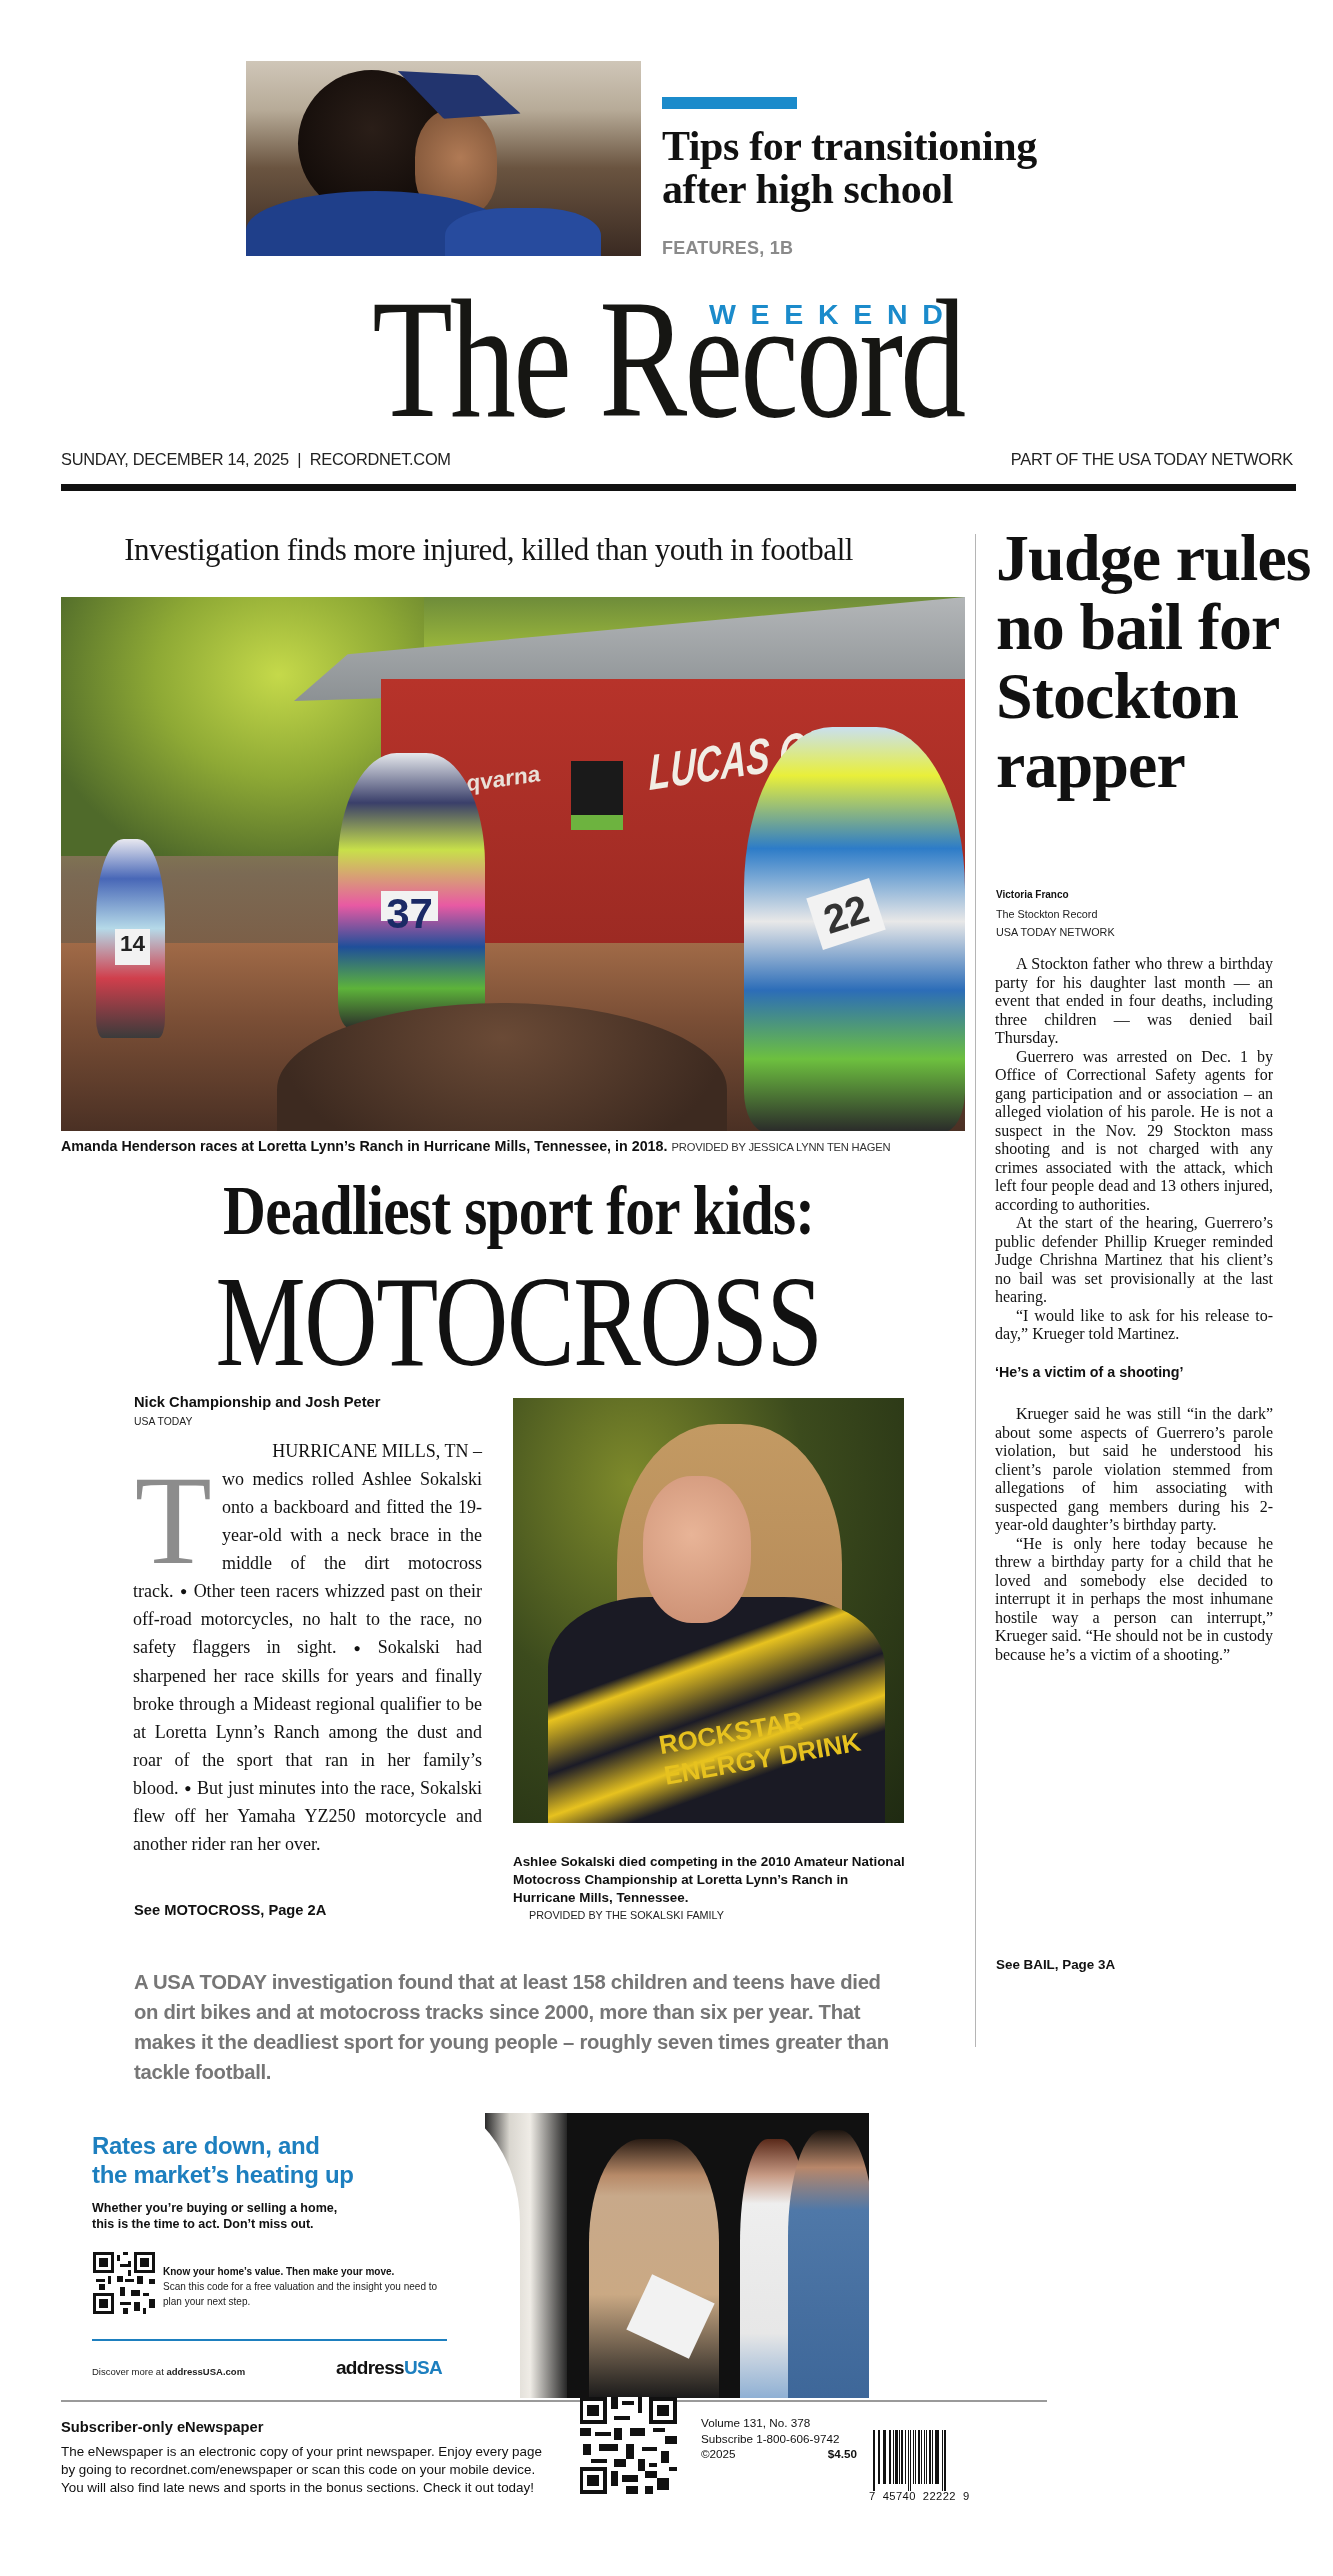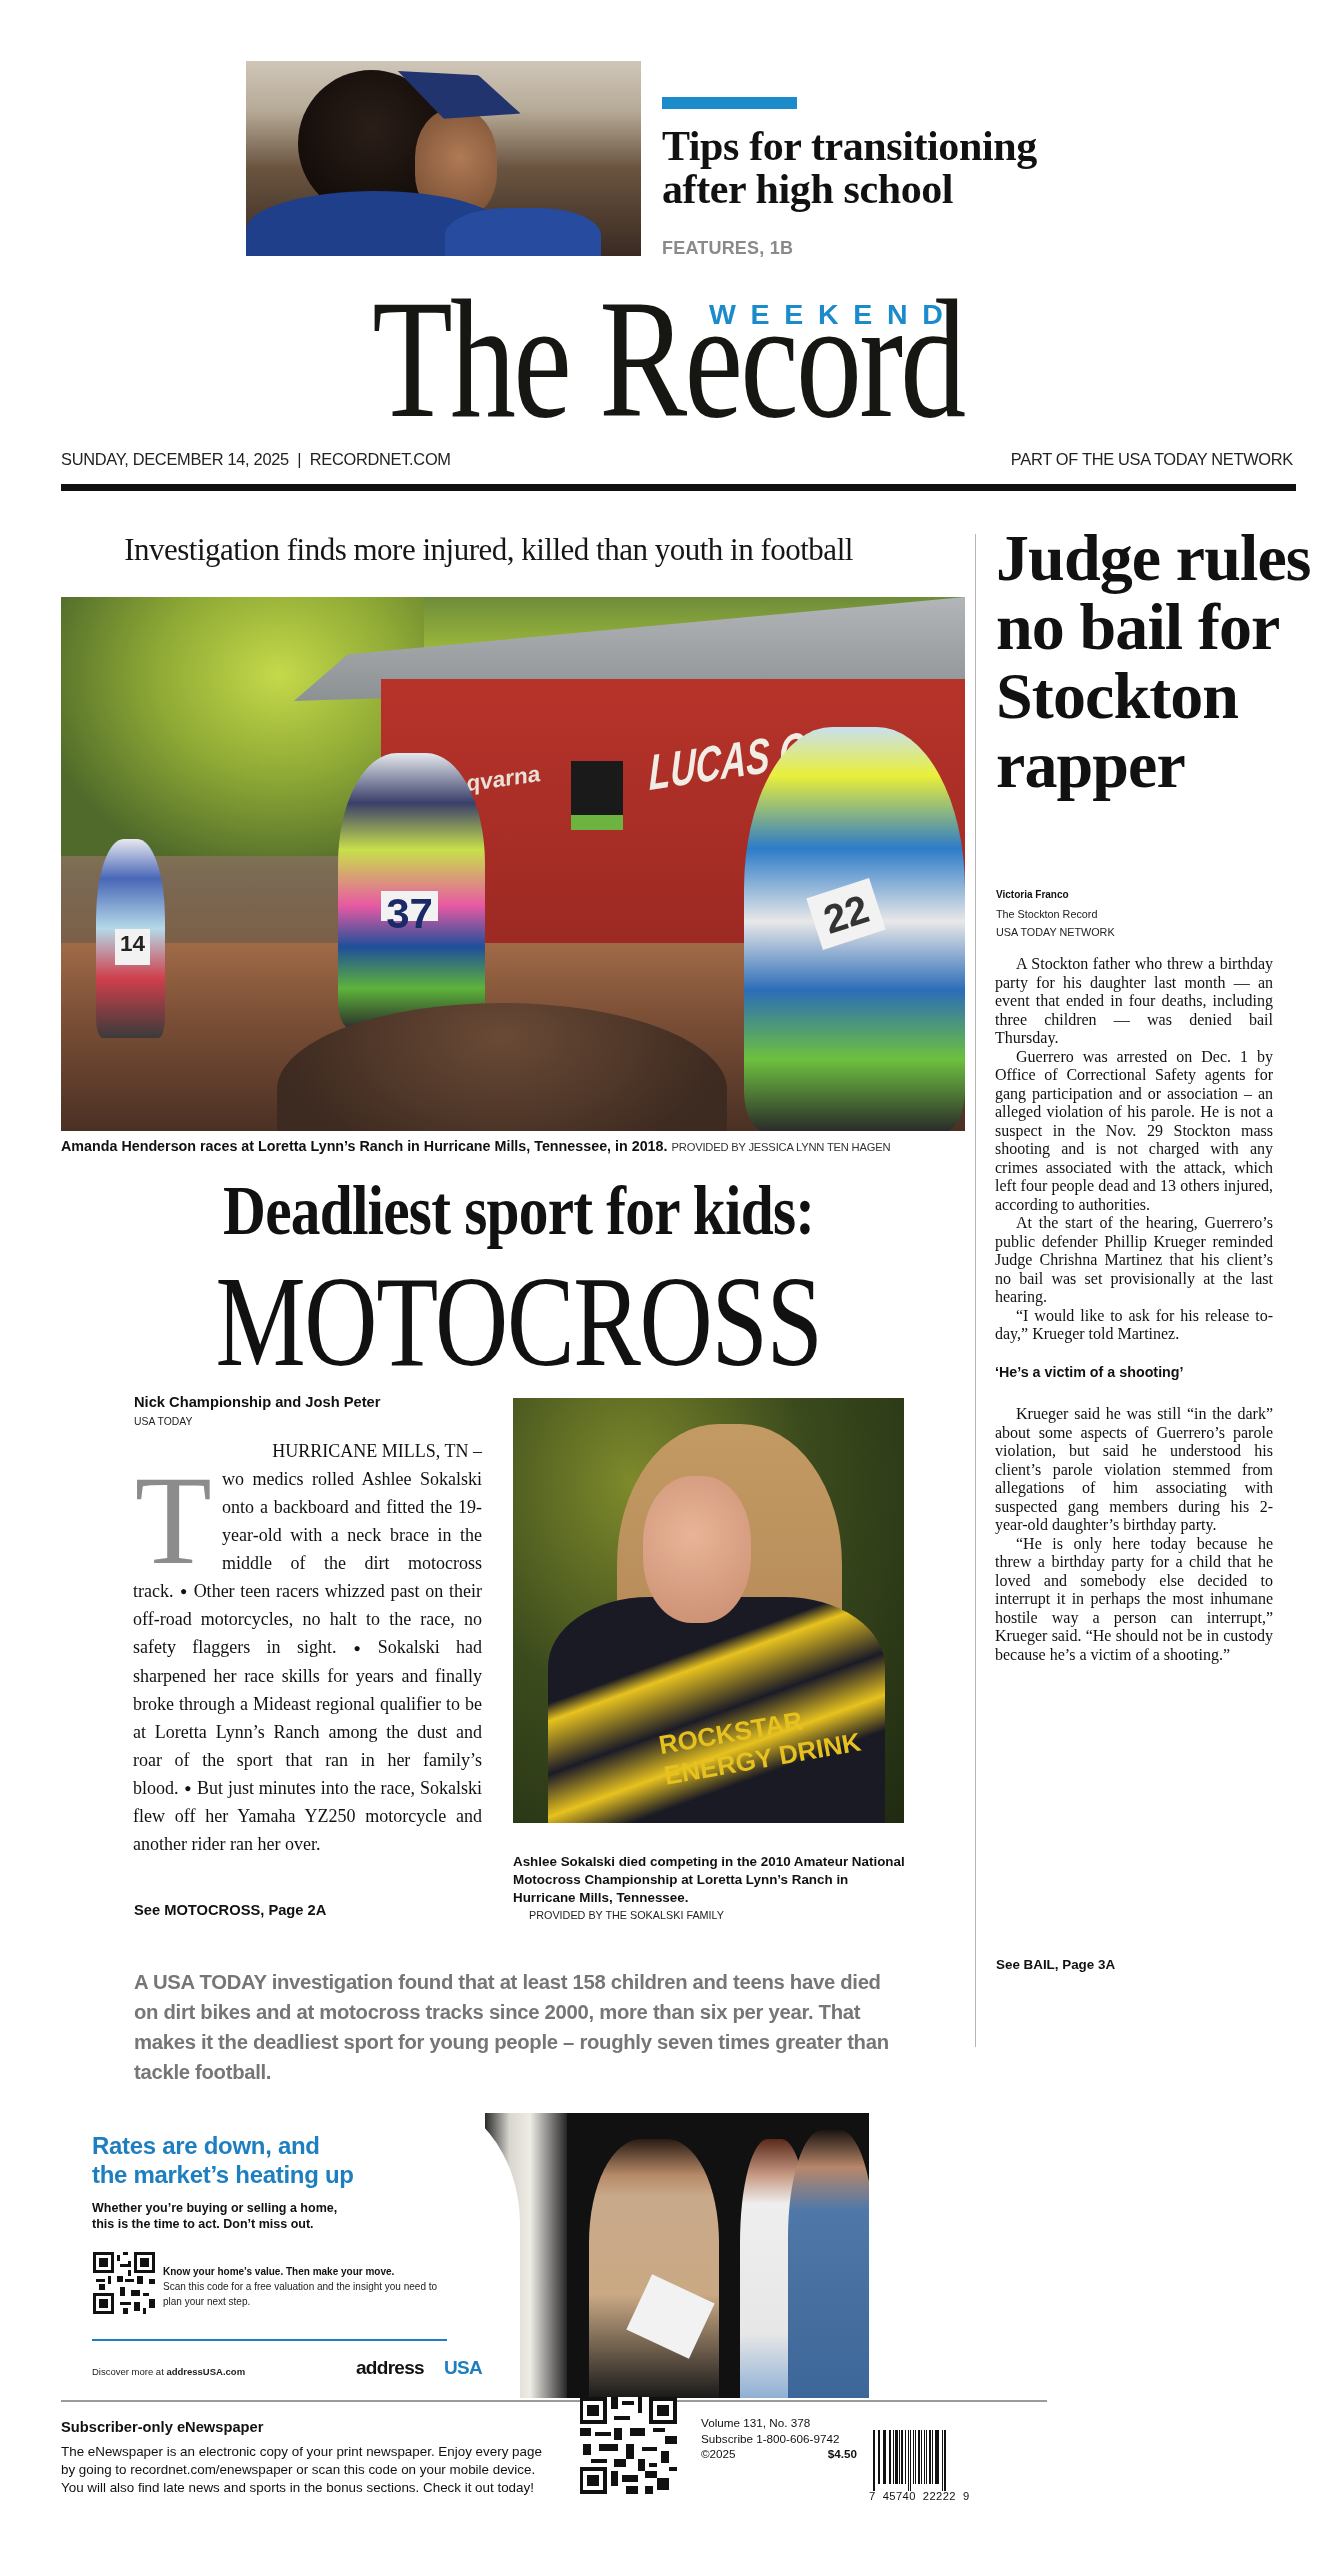--- a/index.html
+++ b/index.html
@@ -126,21 +126,21 @@
   .ad-qr { position:absolute; left: 31px; top: 139px; width: 64px; height: 62px; }
   .ad-know { position:absolute; left: 102px; top: 153px; font-family: "Liberation Sans", sans-serif; font-weight: 700;
     font-size: 10px; color: #111; }
   .ad-scan { position:absolute; left: 102px; top: 167px; width: 285px; font-family: "Liberation Sans", sans-serif;
     font-size: 10px; line-height: 14.7px; color: #222; }
   .ad-rule { position:absolute; left: 31px; top: 226px; width: 355px; height: 1.7px; background: #1d7fbf; }
   .ad-discover { position:absolute; left: 31px; top: 253px; font-family: "Liberation Sans", sans-serif; font-size: 9.5px; color: #222; }
   .ad-discover b { font-weight: 700; }
   .ad-logo { position:absolute; left: 275px; top: 244px; font-family: "Liberation Sans", sans-serif; font-weight: 700;
     font-size: 19px; color: #111; letter-spacing: -0.7px; }
-  .ad-logo span { color: #1d7fbf; margin-left: 20px; }
+  .ad-logo span { color: #1d7fbf; }
   .footer-rule { left: 61px; top: 2400px; width: 986px; height: 1.7px; background: #9a9a9a; }
 
   
   .enews-title { left: 61px; top: 2419px; font-family: "Liberation Sans", sans-serif; font-weight: 700; font-size: 14.7px; color: #111; }
   .enews-body { left: 61px; top: 2443px; width: 489px; font-family: "Liberation Sans", sans-serif; font-size: 13.4px;
     line-height: 18px; color: #111; }
   .footer-qr { left: 578px; top: 2397px; width: 100px; height: 97px; }
   .meta { left: 701px; top: 2415px; font-family: "Liberation Sans", sans-serif; font-size: 11.7px; line-height: 15.6px; color: #111; width: 156px; }
   .meta .row { display: flex; justify-content: space-between; }
   .meta b { font-weight: 700; }

